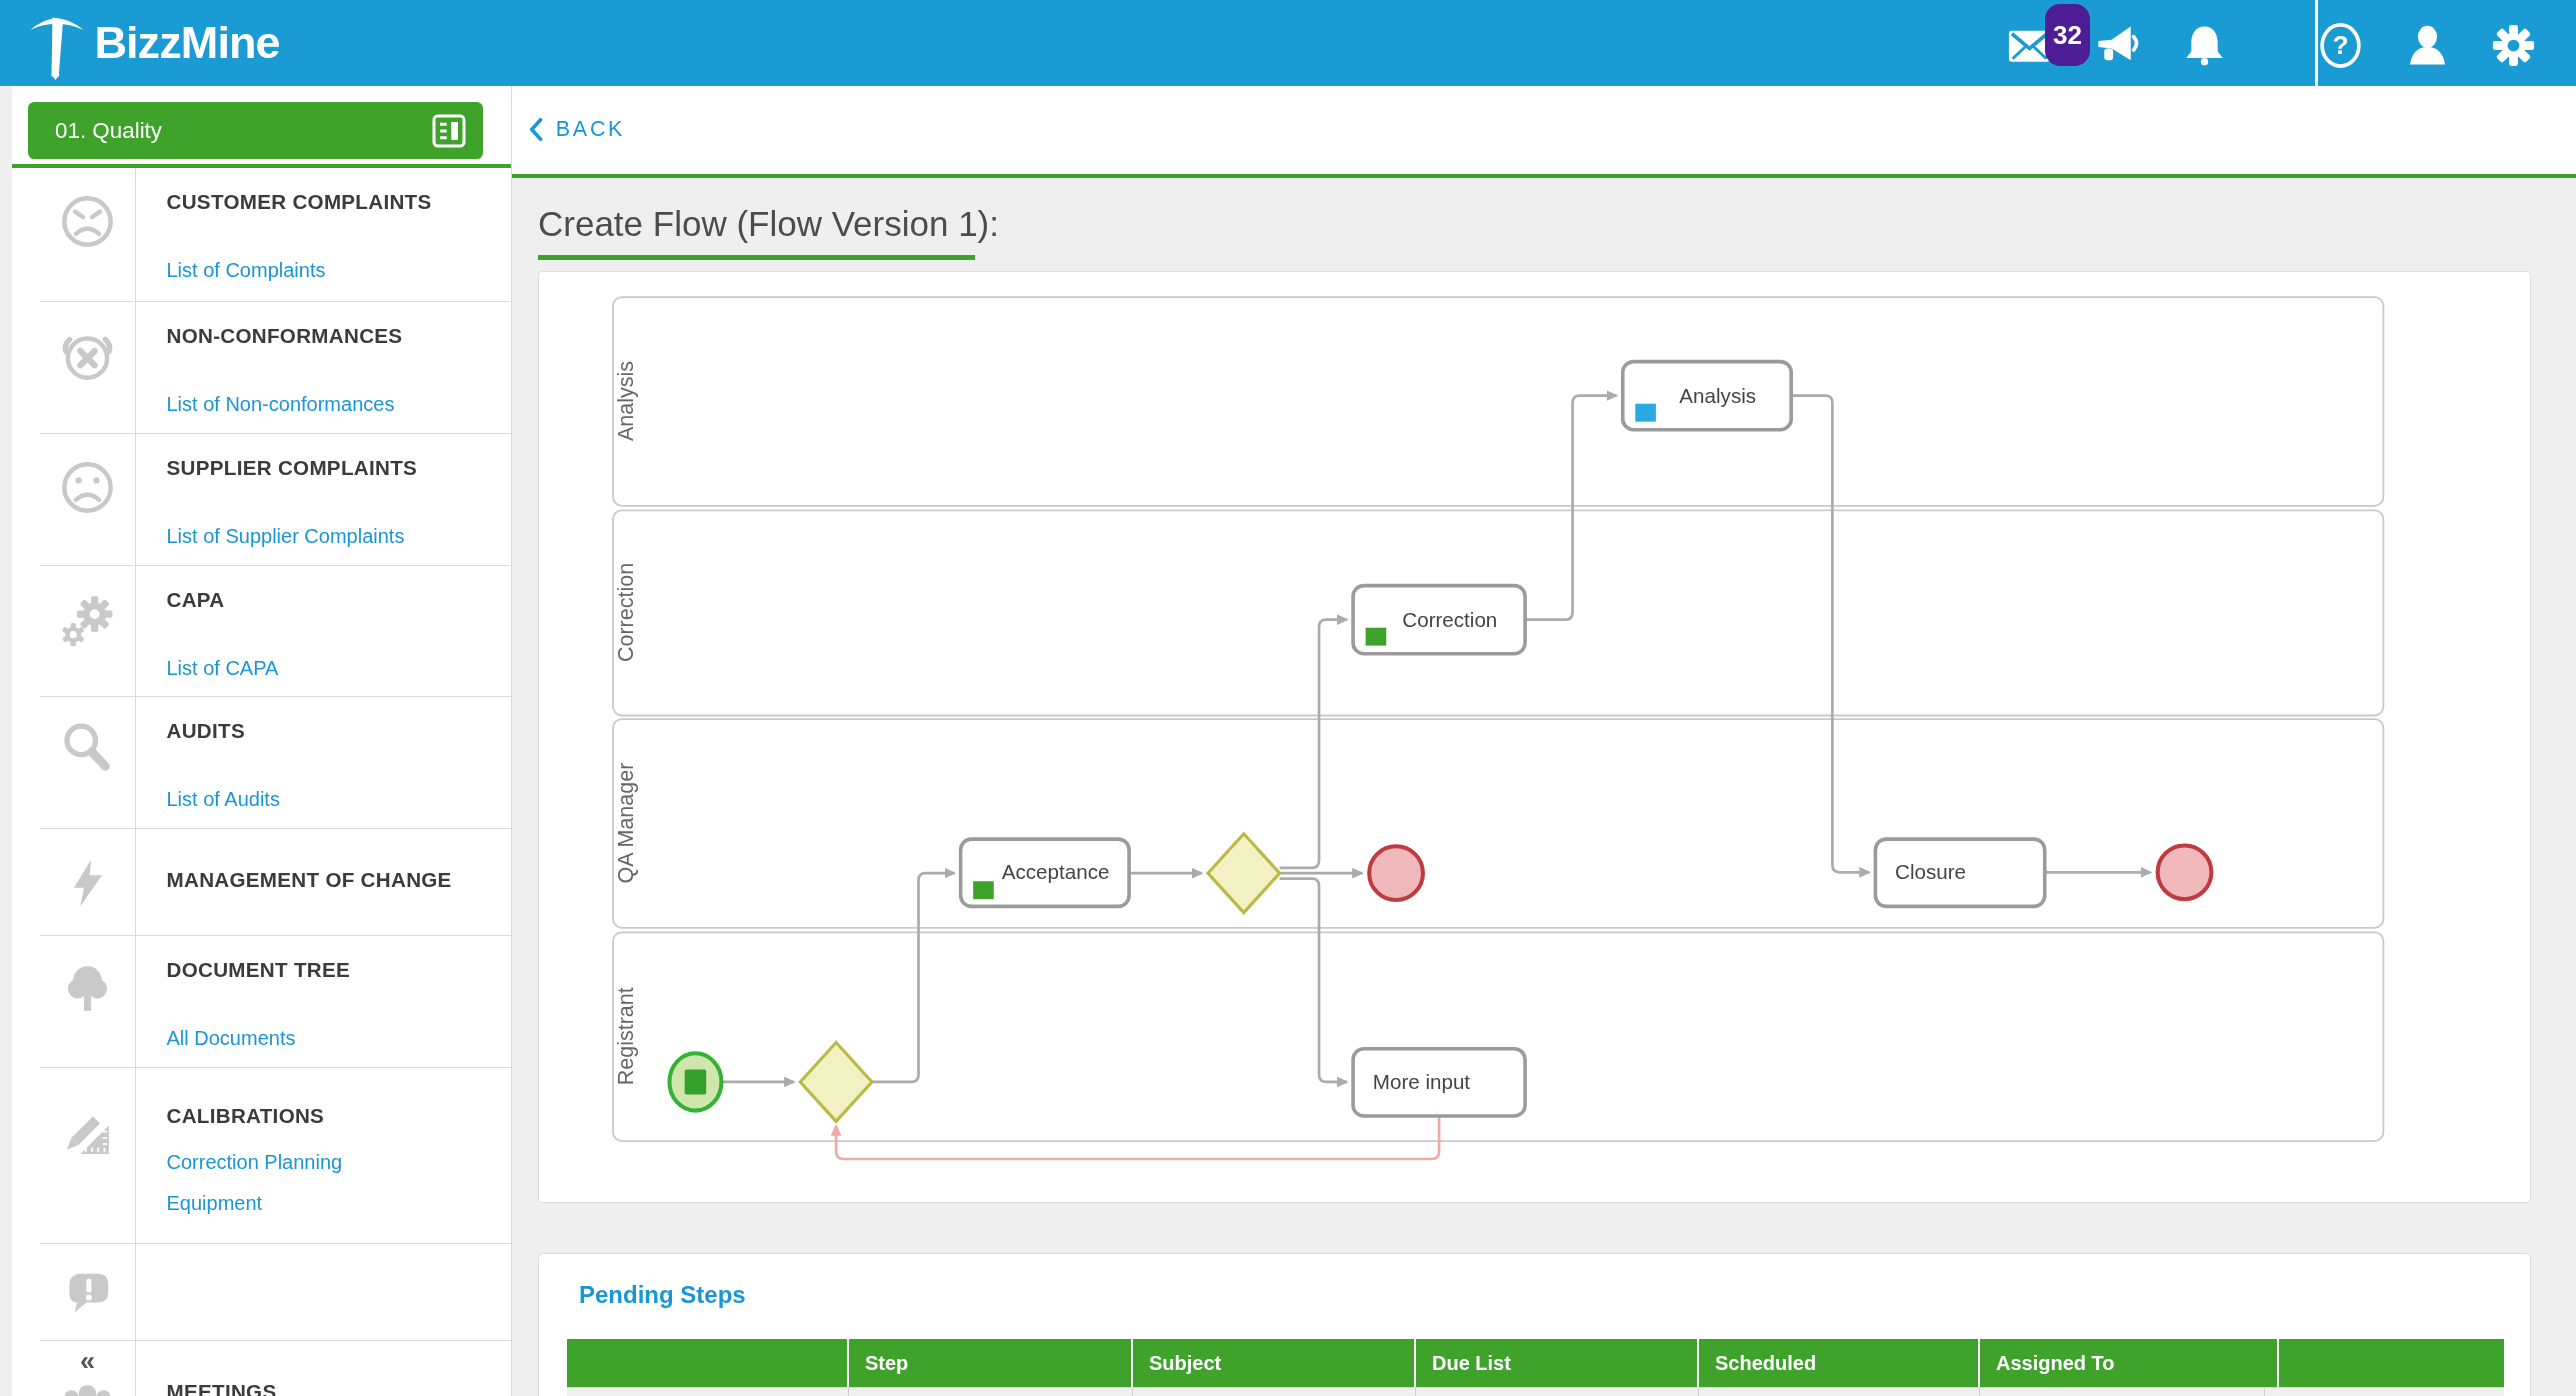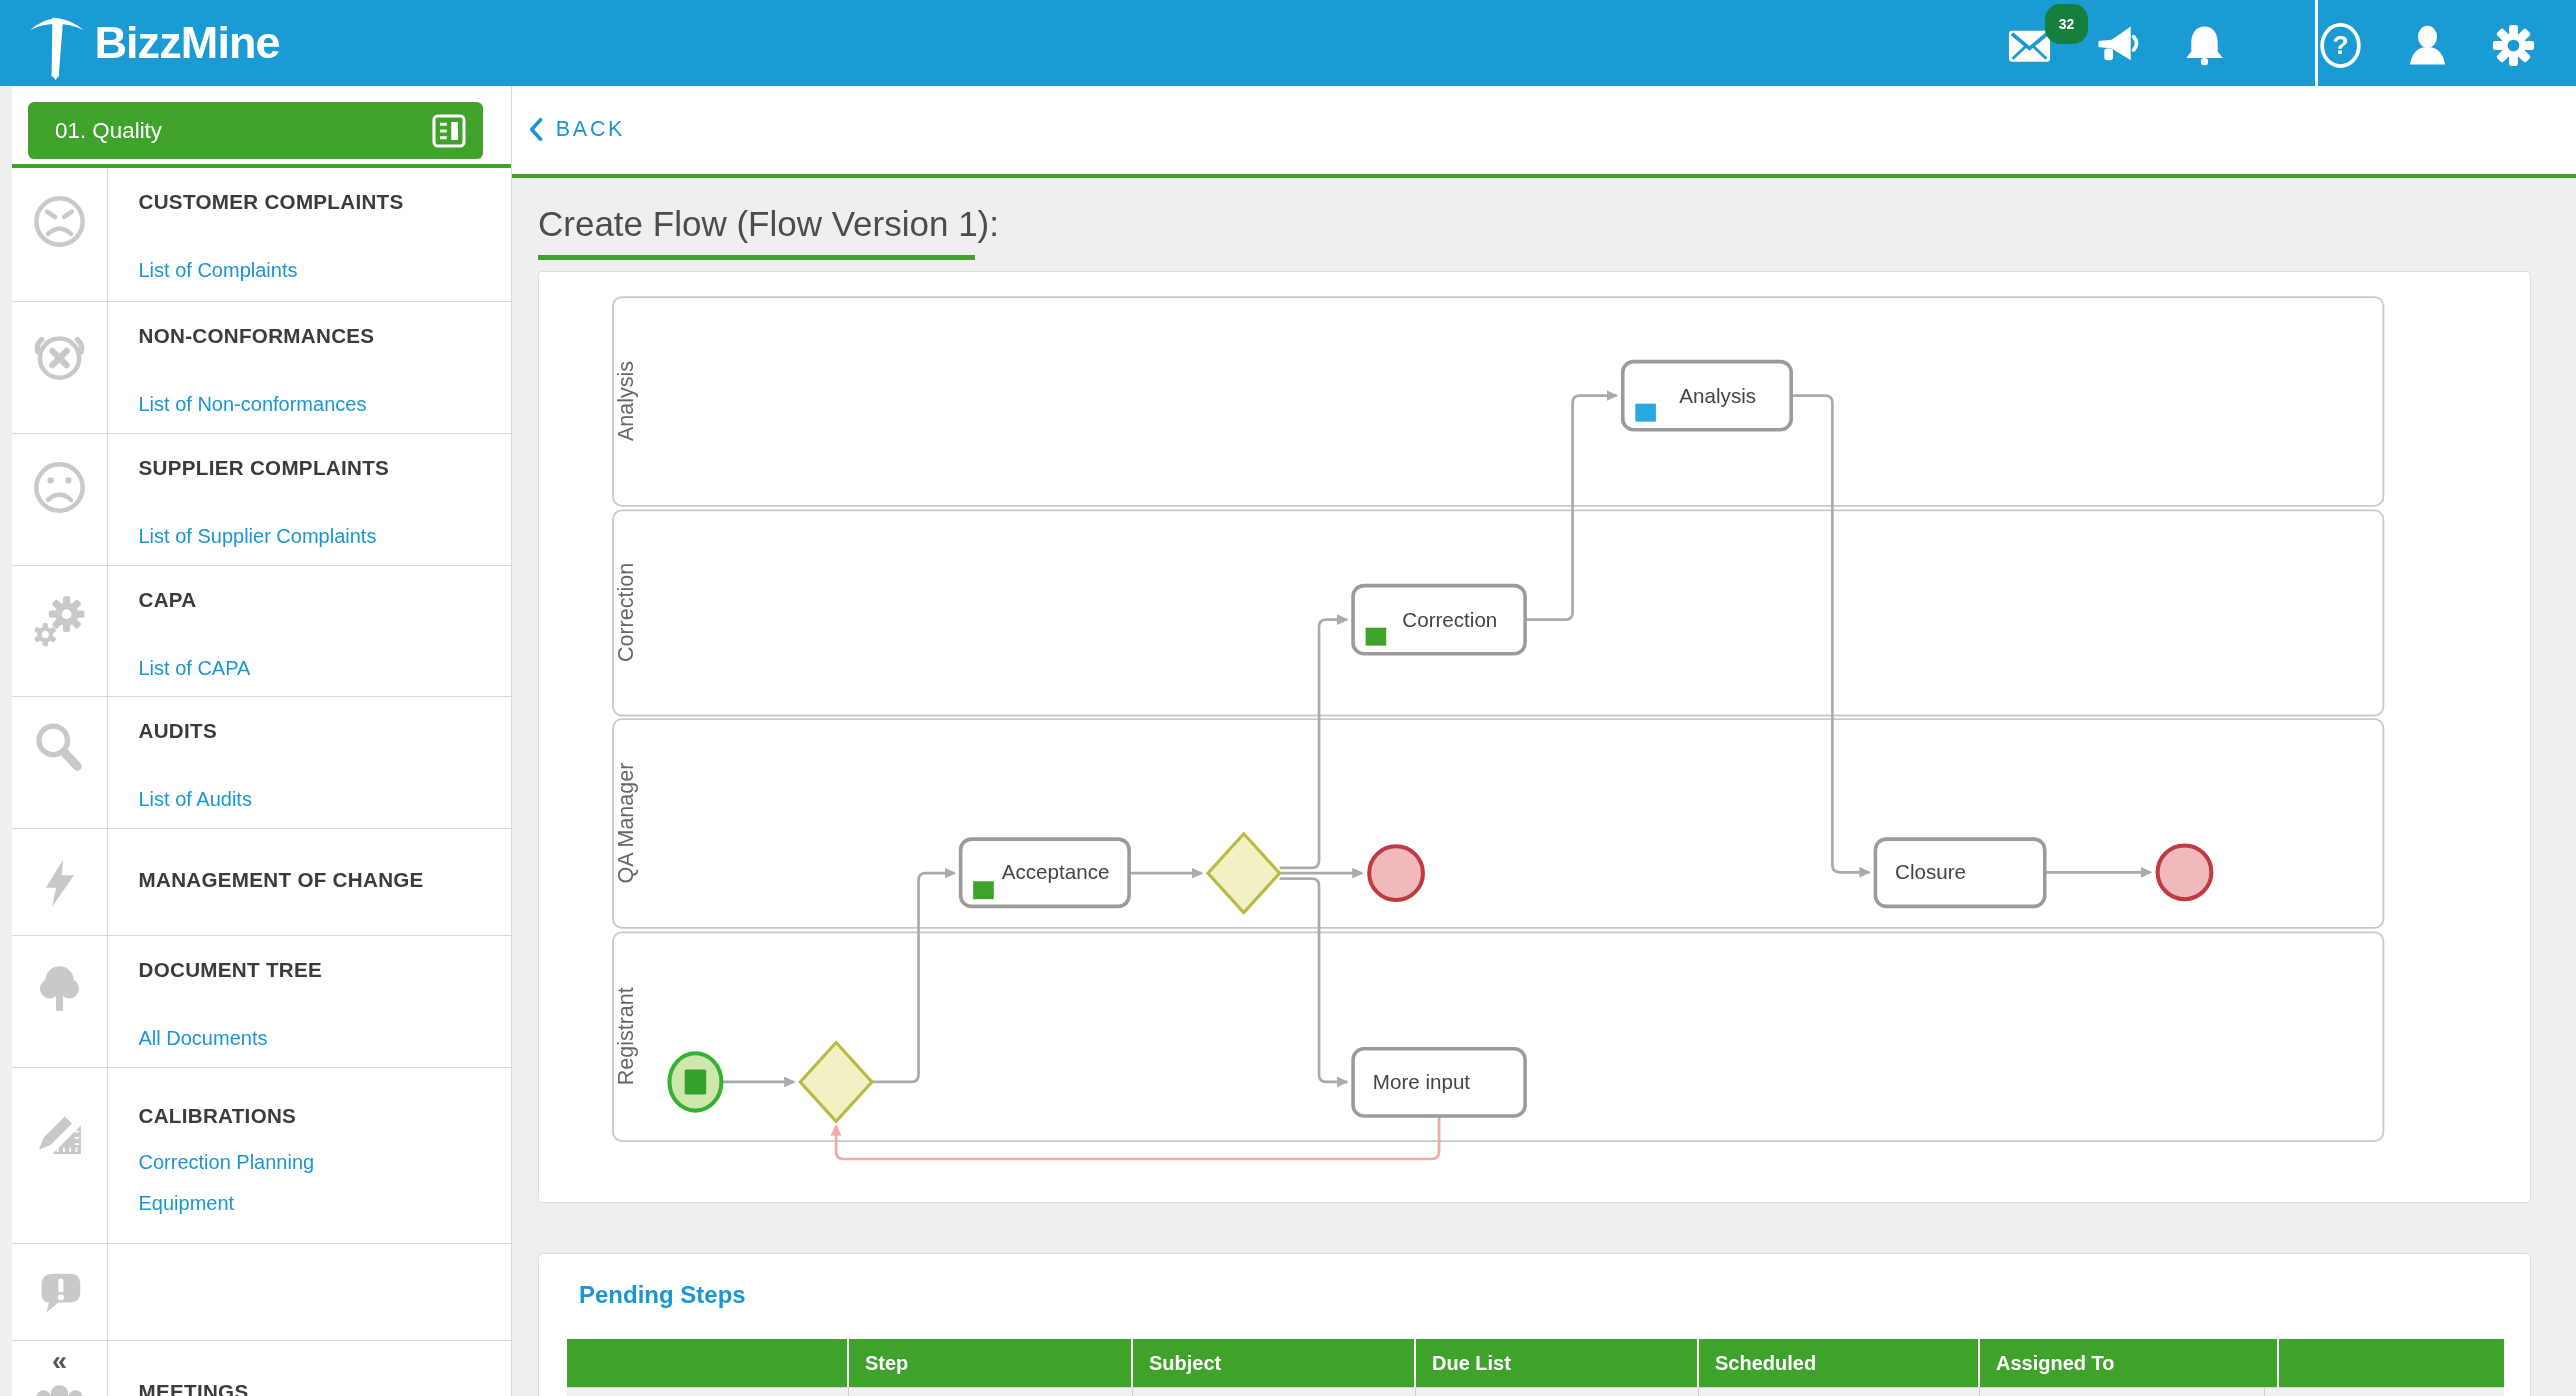--- a/index.html
+++ b/index.html
@@ -5,32 +5,32 @@
   html,body{margin:0;padding:0;}
   body{font-family:"Liberation Sans",sans-serif;background:#efefef;}
   #page{position:relative;width:2576px;height:1396px;overflow:hidden;background:#efefef;}
 
   
   .topbar{position:absolute;left:0;top:0;width:2576px;height:86px;background:#1b9bd3;z-index:30;}
   .brand{position:absolute;left:23px;top:5.4px;display:flex;align-items:center;gap:5.4px;color:#fff;}
   .brand-text{font-size:45px;font-weight:bold;letter-spacing:-0.9px;text-align:center;}
   .topbar-sep{position:absolute;left:2315px;top:0;width:2.7px;height:86px;background:#ffffff;}
   .tb-icon{position:absolute;top:21.5px;width:47px;height:47px;cursor:pointer;}
-  .badge{position:absolute;left:2045px;top:3.6px;min-width:27px;padding:5px 8px;height:30.5px;border-radius:15.2px;
-         background:#15803d;color:#fff;font-size:14px;font-weight:bold;line-height:30.5px;text-align:center;z-index:31;}
+  .badge{position:absolute;left:2045px;top:3.6px;min-width:27px;padding:16px 8px;height:30.5px;border-radius:15.2px;
+         background:#4c1d95;color:#fff;font-size:26px;font-weight:bold;line-height:30.5px;text-align:center;z-index:31;}
 
   
   .sidebar{position:absolute;left:12px;top:86px;width:499px;height:1310px;background:#fff;border-right:0.9px solid #d9d9d9;overflow:hidden;z-index:20;}
   .qual-btn{position:absolute;left:16px;top:16px;width:455px;height:57px;background:#3fa32b;border-radius:6.3px;cursor:pointer;
             display:flex;align-items:center;color:#fff;font-size:22.4px;}
   .qual-btn span{margin-left:27px;}
   .qual-icon{position:absolute;right:16px;top:10.8px;}
   .side-green-line{position:absolute;left:0;top:78px;width:499px;height:3.6px;background:#3fa32b;}
   .sections{position:absolute;left:0;top:82px;width:499px;}
-  .sec{display:flex;border-bottom:0.9px solid #d9d9d9;}
+  .sec{display:flex;border-bottom:0.9px solid #d9d9d9;margin-left:28px;}
   .sec-icon{width:95px;flex:0 0 95px;border-right:0.9px solid #d9d9d9;display:flex;flex-direction:column;align-items:center;}
   .sec-body{flex:1;padding-left:30.5px;box-sizing:border-box;}
   .sec-title{font-size:20.6px;font-weight:bold;color:#3b3b3b;letter-spacing:0.3px;}
   .sec-link{font-size:20px;color:#1996d3;cursor:pointer;}
   .collapse{font-size:27px;color:#555;font-weight:bold;cursor:pointer;line-height:27px;}
 
   
   .back-strip{position:absolute;left:499px;top:86px;width:2077px;height:88px;background:#fff;}
   .main-green-line{position:absolute;left:499px;top:174px;width:2077px;height:3.6px;background:#3fa32b;}
   .back-link{position:absolute;left:529px;top:117px;display:flex;align-items:center;gap:12.5px;color:#1996d3;

